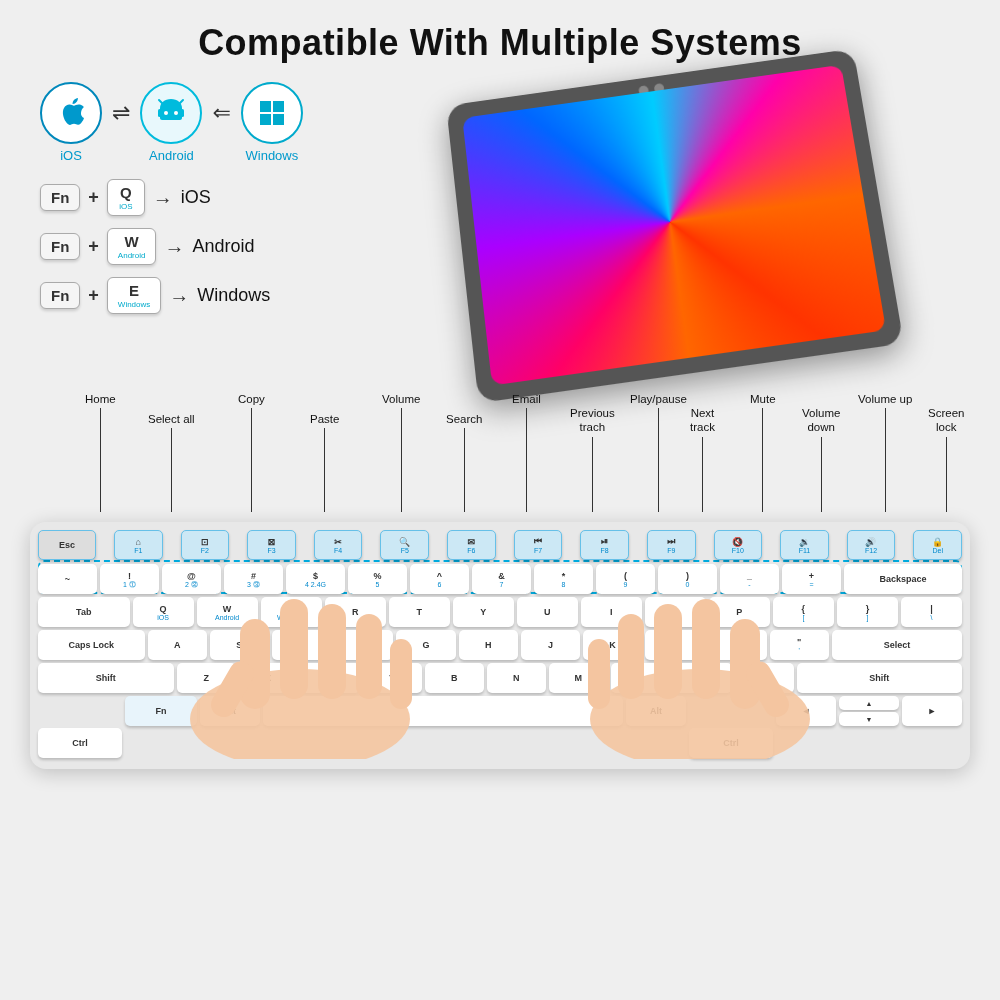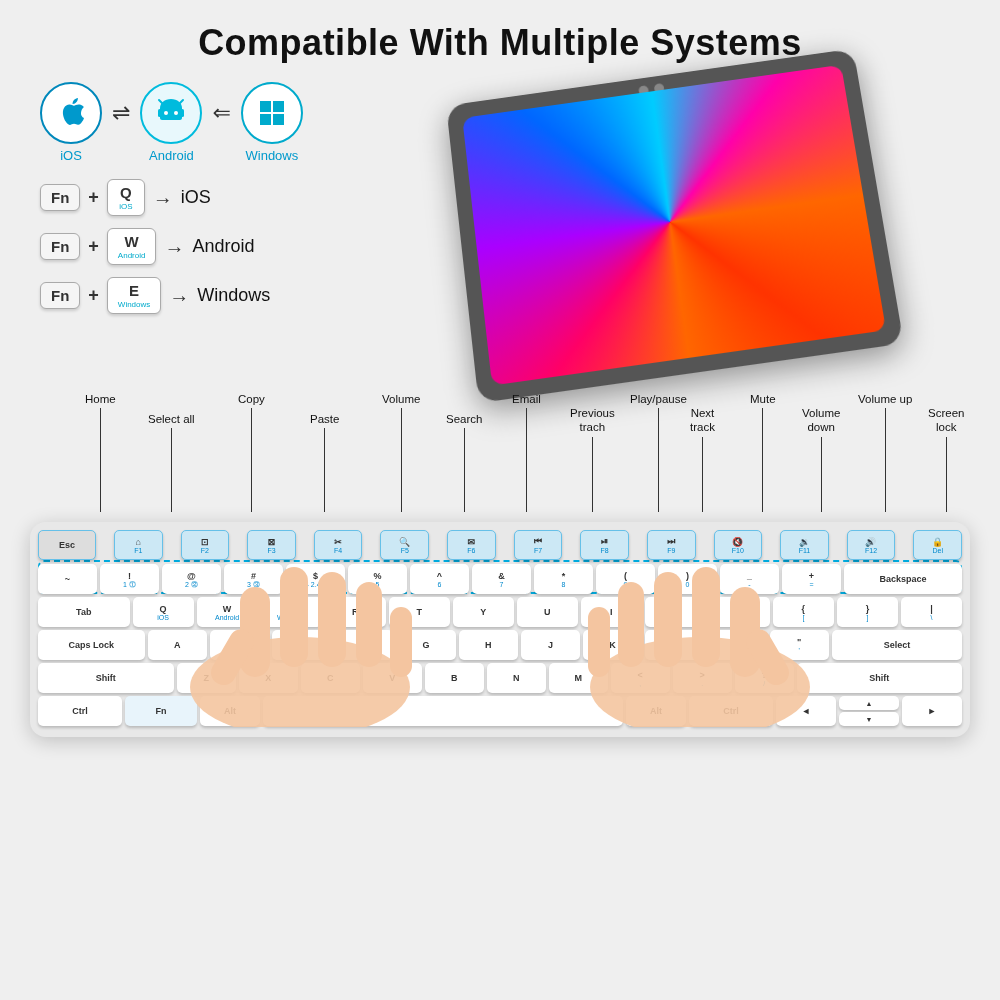--- a/index.html
+++ b/index.html
@@ -264,21 +264,21 @@
       gap: 3px;
       margin-bottom: 3px;
     }
 
     .kb-key.backspace { flex: 2; }
     .kb-key.tab { flex: 1.5; }
     .kb-key.caps { flex: 1.8; }
     .kb-key.enter { flex: 2.2; }
     .kb-key.shift-l { flex: 2.3; }
     .kb-key.shift-r { flex: 2.8; }
-    .kb-key.ctrl { flex: 1.4; }
+    .kb-key.ctrl { flex: 1.4; margin-top: 32px; }
     .kb-key.fn-bottom { flex: 1.2; background: #e8f4fb; }
     .kb-key.space { flex: 6; }
 
     .ann-item {
       position: absolute;
       display: flex;
       flex-direction: column;
       align-items: center;
       white-space: nowrap;
       font-size: 11.5px;

